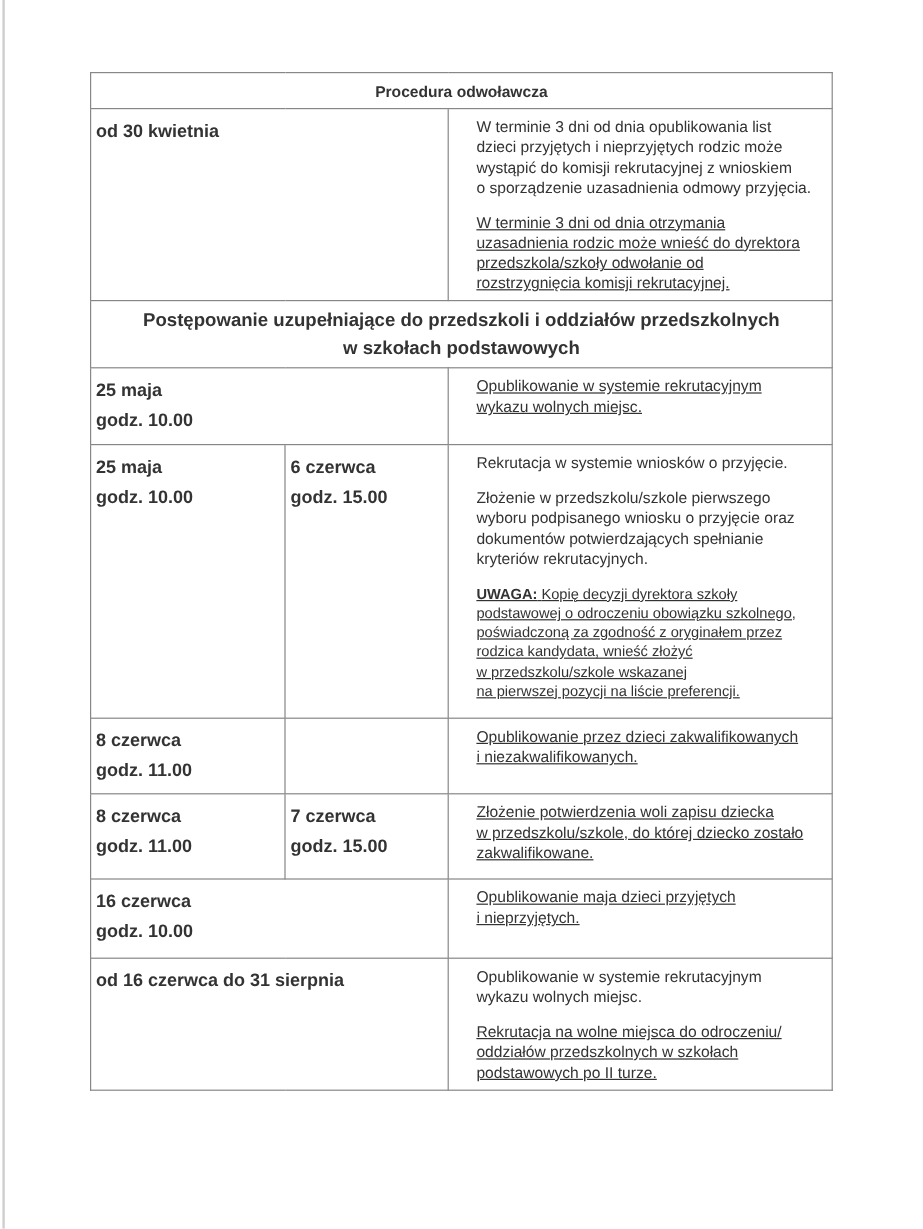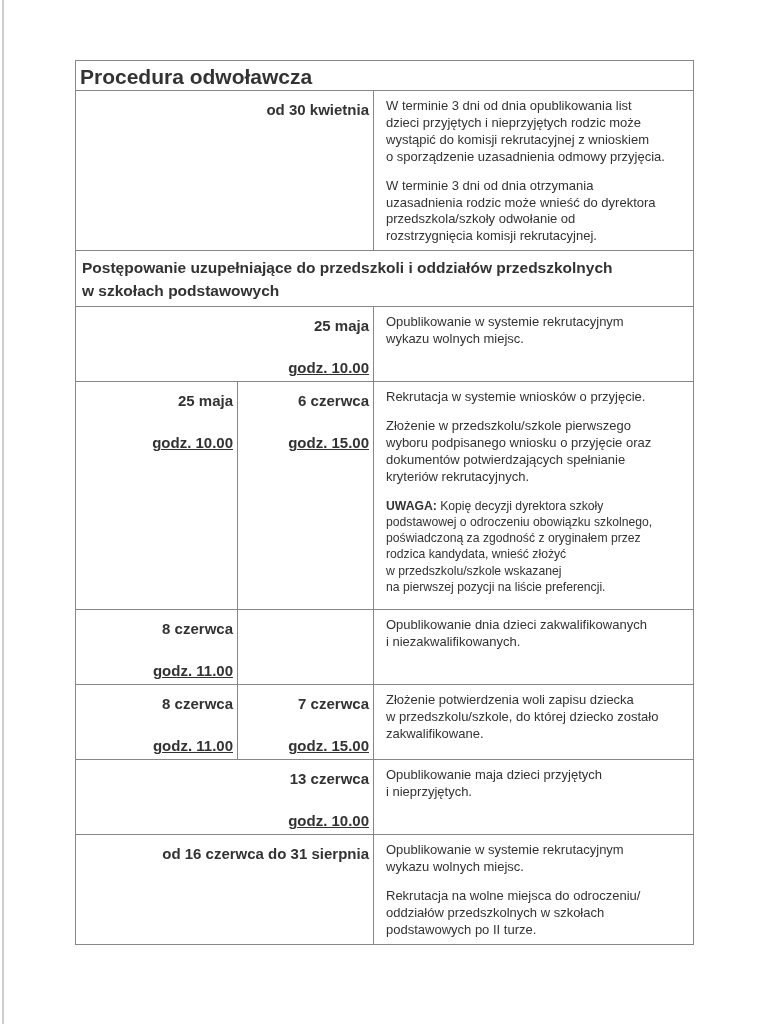--- a/index.html
+++ b/index.html
@@ -48,54 +48,56 @@
   tr.r-header       { height: 51px; }
   tr.r-vacancies    { height: 64px; }
   tr.r-registration { height: 228px; }
   tr.r-qualified    { height: 63px; }
   tr.r-confirmation { height: 71px; }
   tr.r-admitted     { height: 66px; }
   tr.r-appeal2      { height: 32px; }
   tr.r-second       { height: 103px; }
 
   td.title-cell {
+    text-align: center;
     font-weight: 700;
-    font-size: 21px;
+    font-size: 13px;
     line-height: 21px;
     padding: 5px 4px 3px;
     vertical-align: middle;
   }
   td.header-cell {
+    text-align: center;
     font-weight: 700;
     font-size: 15.5px;
     line-height: 23px;
     padding: 5px 6px 4px;
     white-space: pre-line;
   }
   td.dates {
-    text-align: right;
+    text-align: left;
     font-weight: 700;
     font-size: 15px;
     padding: 9px 4px 4px;
   }
   td.dates p {
     margin: 0;
     line-height: 19px;
   }
-  td.dates p.time { margin-top: 23px; text-decoration: underline; }
+  td.dates p.time { margin-top: 6px; }
   td.desc {
     font-size: 13px;
     line-height: 16.9px;
     padding: 7px 8px 5px;
   }
   td.desc p {
-    margin: 0 0 12px 4px;
+    margin: 0 0 12px 15px;
     white-space: pre-line;
   }
-  td.desc p:last-child { margin-bottom: 0; }
+  td.desc p:last-child { margin-bottom: 0; text-decoration: underline; }
   td.desc p.note {
     font-size: 12.2px;
     line-height: 16.2px;
   }
   td.desc p.note strong { font-weight: 700; text-align: center; }
 </style>
 </head>
 <body>
 
 <div class="page">
@@ -169,21 +171,21 @@
           </td>
       </tr>
 
       <tr class="r-qualified">
         <td class="dates">
             <p class="date">8 czerwca</p>
             <p class="time">godz. 11.00</p>
           </td>
         <td class="dates"></td>
         <td class="desc">
-            <p>Opublikowanie dnia dzieci zakwalifikowanych
+            <p>Opublikowanie przez dzieci zakwalifikowanych
 i niezakwalifikowanych.</p>
           </td>
       </tr>
 
       <tr class="r-confirmation">
         <td class="dates">
             <p class="date">8 czerwca</p>
             <p class="time">godz. 11.00</p>
           </td>
         <td class="dates">
@@ -192,21 +194,21 @@
           </td>
         <td class="desc">
             <p>Złożenie potwierdzenia woli zapisu dziecka
 w przedszkolu/szkole, do której dziecko zostało
 zakwalifikowane.</p>
           </td>
       </tr>
 
       <tr class="r-admitted">
         <td class="dates" colspan="2">
-            <p class="date">13 czerwca</p>
+            <p class="date">16 czerwca</p>
             <p class="time">godz. 10.00</p>
           </td>
         <td class="desc">
             <p>Opublikowanie maja dzieci przyjętych
 i nieprzyjętych.</p>
           </td>
       </tr>
 
 
       <tr class="r-second">

